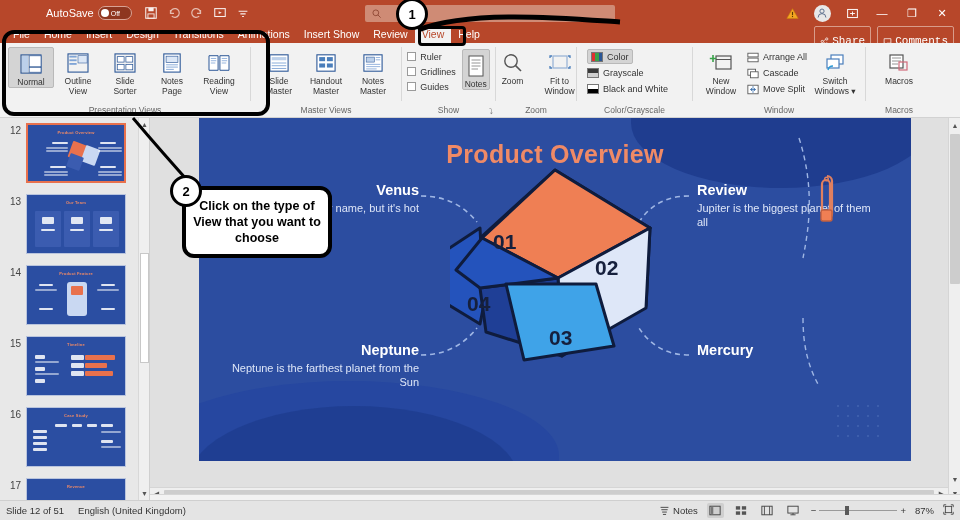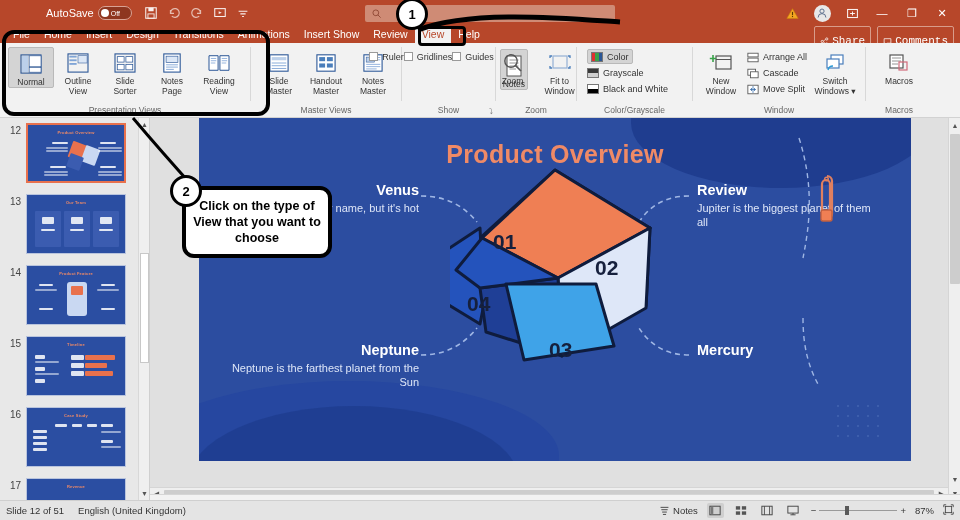--- a/index.html
+++ b/index.html
@@ -425,21 +425,21 @@
         <span>Master</span>
       </div>
     </div>
     <div class="grp-name">Master Views</div>
   </div>
 
   <div class="grp-sep"></div>
 
   <div class="grp" style="width:93px">
     <div class="grp-body" style="padding-top:6px;gap:6px">
-      <div style="display:flex;flex-direction:row;">
+      <div style="display:flex;flex-direction:column;">
         <div class="chkline">
           <span class="chk"></span>
           <span>Ruler</span>
         </div>
         <div class="chkline">
           <span class="chk"></span>
           <span>Gridlines</span>
         </div>
         <div class="chkline">
           <span class="chk"></span>
@@ -760,21 +760,21 @@
           <path d="M200 62 L196 142 L112 190 L108 112 Z" fill="#dee7f8"></path>
           <path d="M108 112 L112 190 L36 166 L30 122 Z" fill="#1f3f96"></path>
           <path d="M32 72 L108 112 L30 122 L6 104 Z" fill="#2453bc"></path>
           <path d="M30 122 L36 166 L112 190 L108 112 Z" fill="#2a5ecb" opacity="0"></path>
           <path d="M60 134 L150 134 L168 196 L78 210 Z" fill="#3fa3e8" transform="translate(-4,-16)"></path>
         </g>
       </svg>
 
       <span class="pc-num" style="left:50%;margin-left:-62px;top:112px">01</span>
       <span class="pc-num" style="left:50%;margin-left:40px;top:138px">02</span>
-      <span class="pc-num" style="left:50%;margin-left:-6px;top:220px">03</span>
+      <span class="pc-num" style="left:50%;margin-left:-6px;top:208px">03</span>
       <span class="pc-num" style="left:50%;margin-left:-88px;top:174px">04</span>
 
       <div class="plabel t-right" style="left:40px;top:64px;width:180px">
         <h4>Venus</h4>
         <p>Venus has a pretty name, but it's hot</p>
       </div>
       <div class="plabel t-left" style="left:498px;top:64px;width:180px">
         <h4>Review</h4>
         <p>Jupiter is the biggest planet of them all</p>
       </div>

